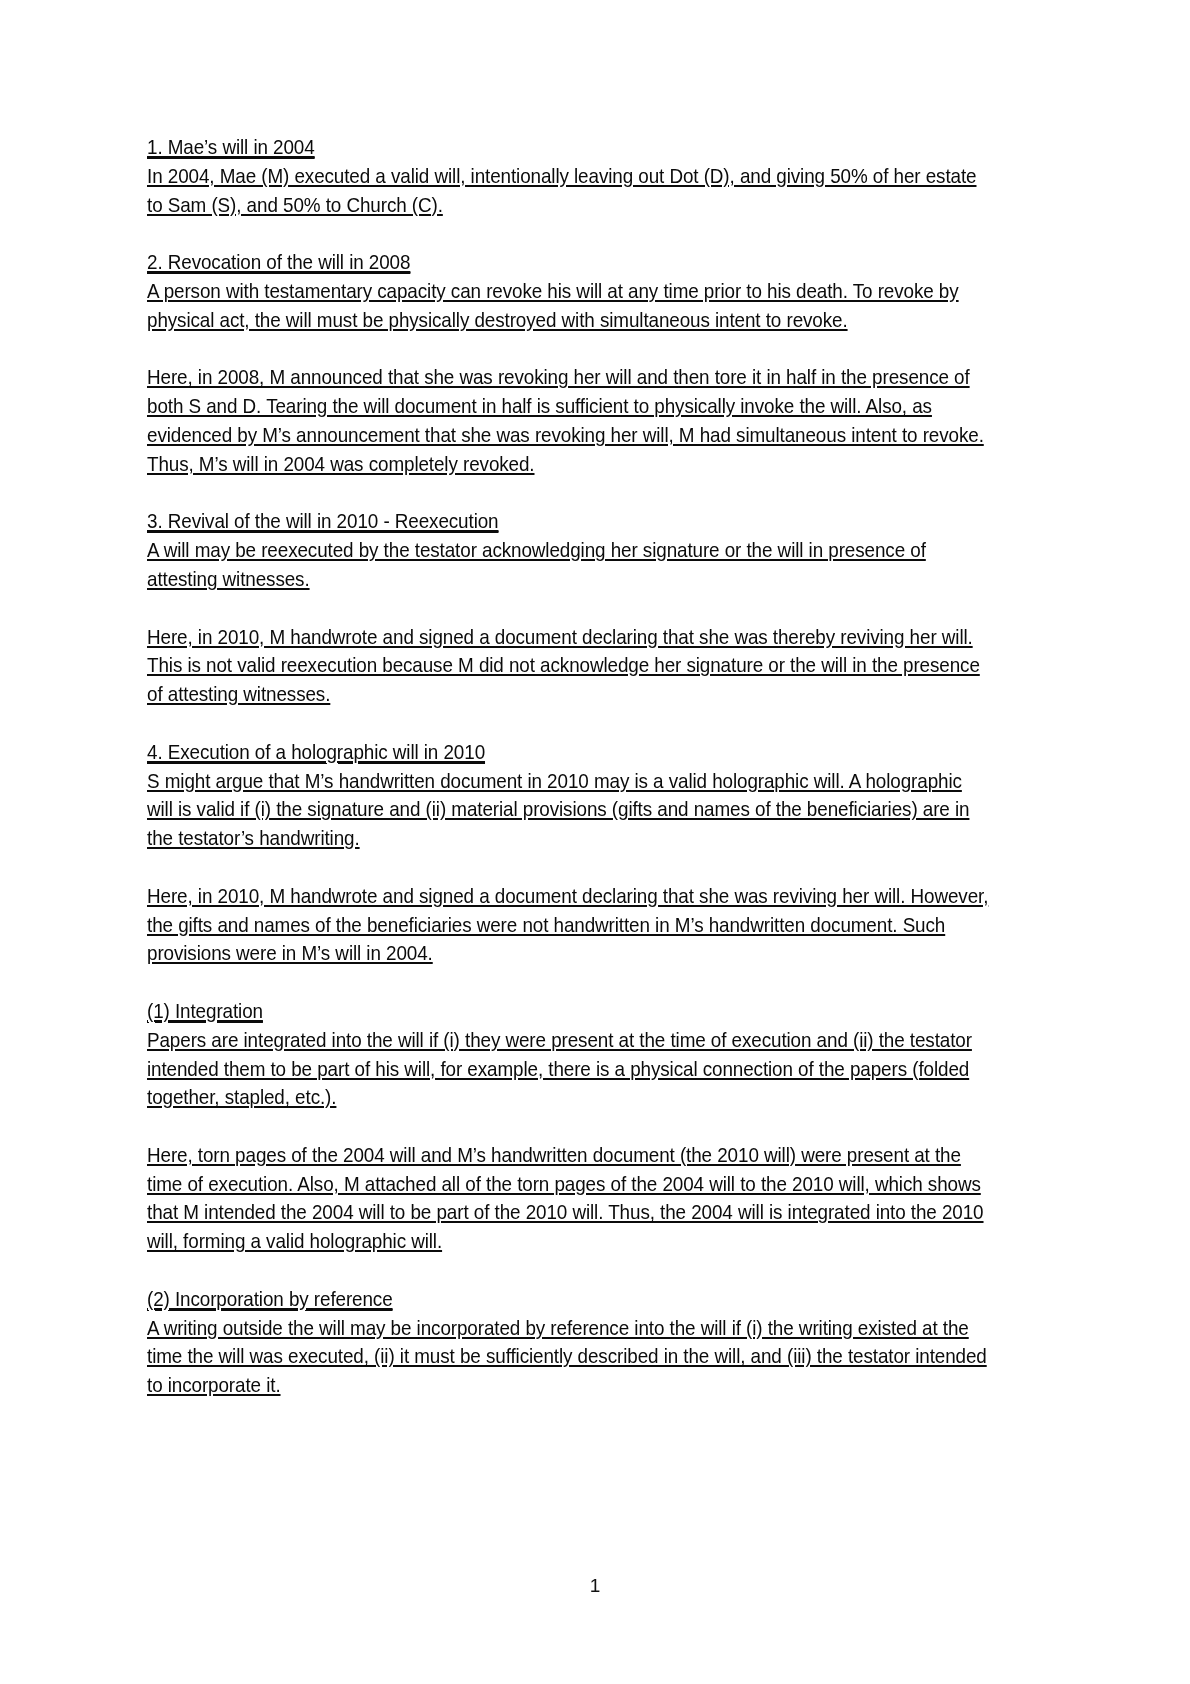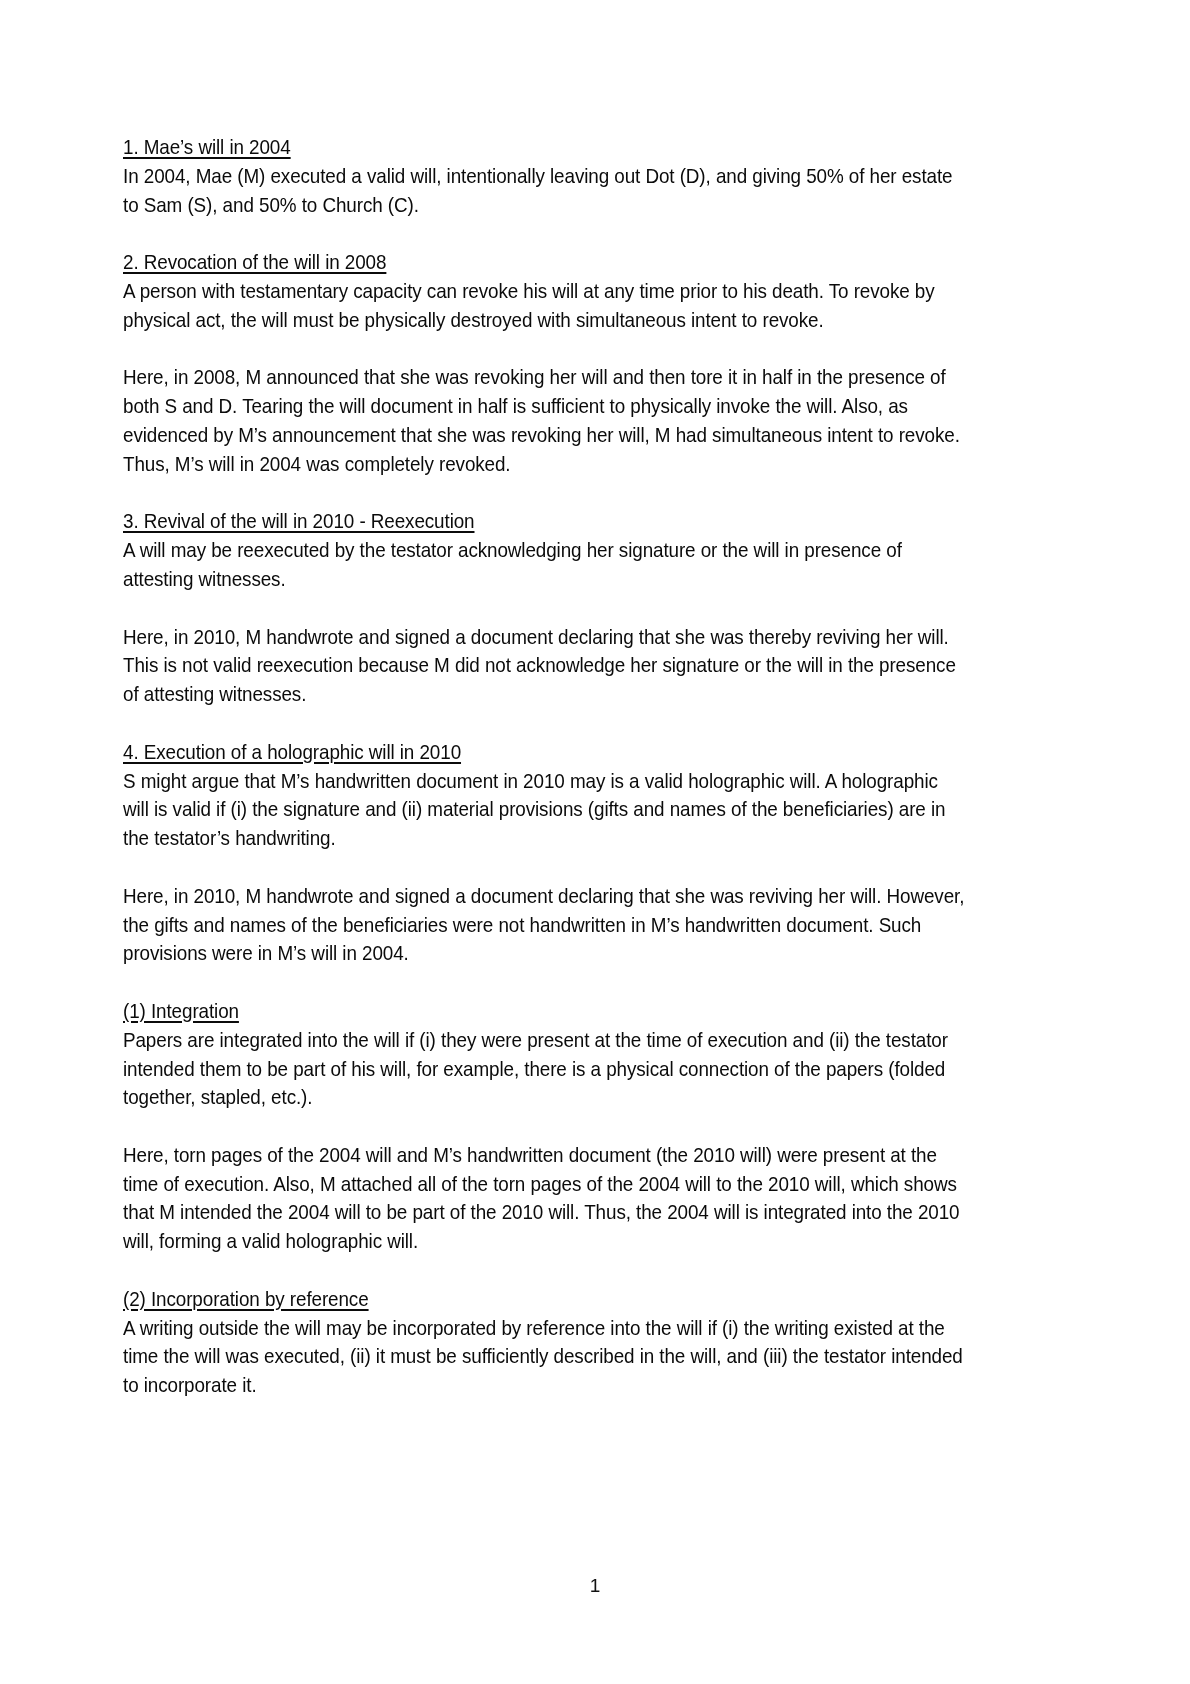--- a/index.html
+++ b/index.html
@@ -13,23 +13,24 @@
     width: 1190px;
     height: 1684px;
     background: #ffffff;
     margin: 0 auto;
     overflow: hidden;
     font-family: "Liberation Sans", "DejaVu Sans", sans-serif;
     color: #0b0b0b;
   }
   .content {
     position: absolute;
-    left: 123px;
+    left: 147px;
     top: 133px;
     width: 843px;
+    text-decoration: underline;
   }
   
   .para, .heading {
     font-size: 20.2px;
     line-height: 28.8px;
     letter-spacing: -0.12px;
     transform: scaleX(0.935);
     transform-origin: left top;
     width: 901px; 
     text-align: left;

